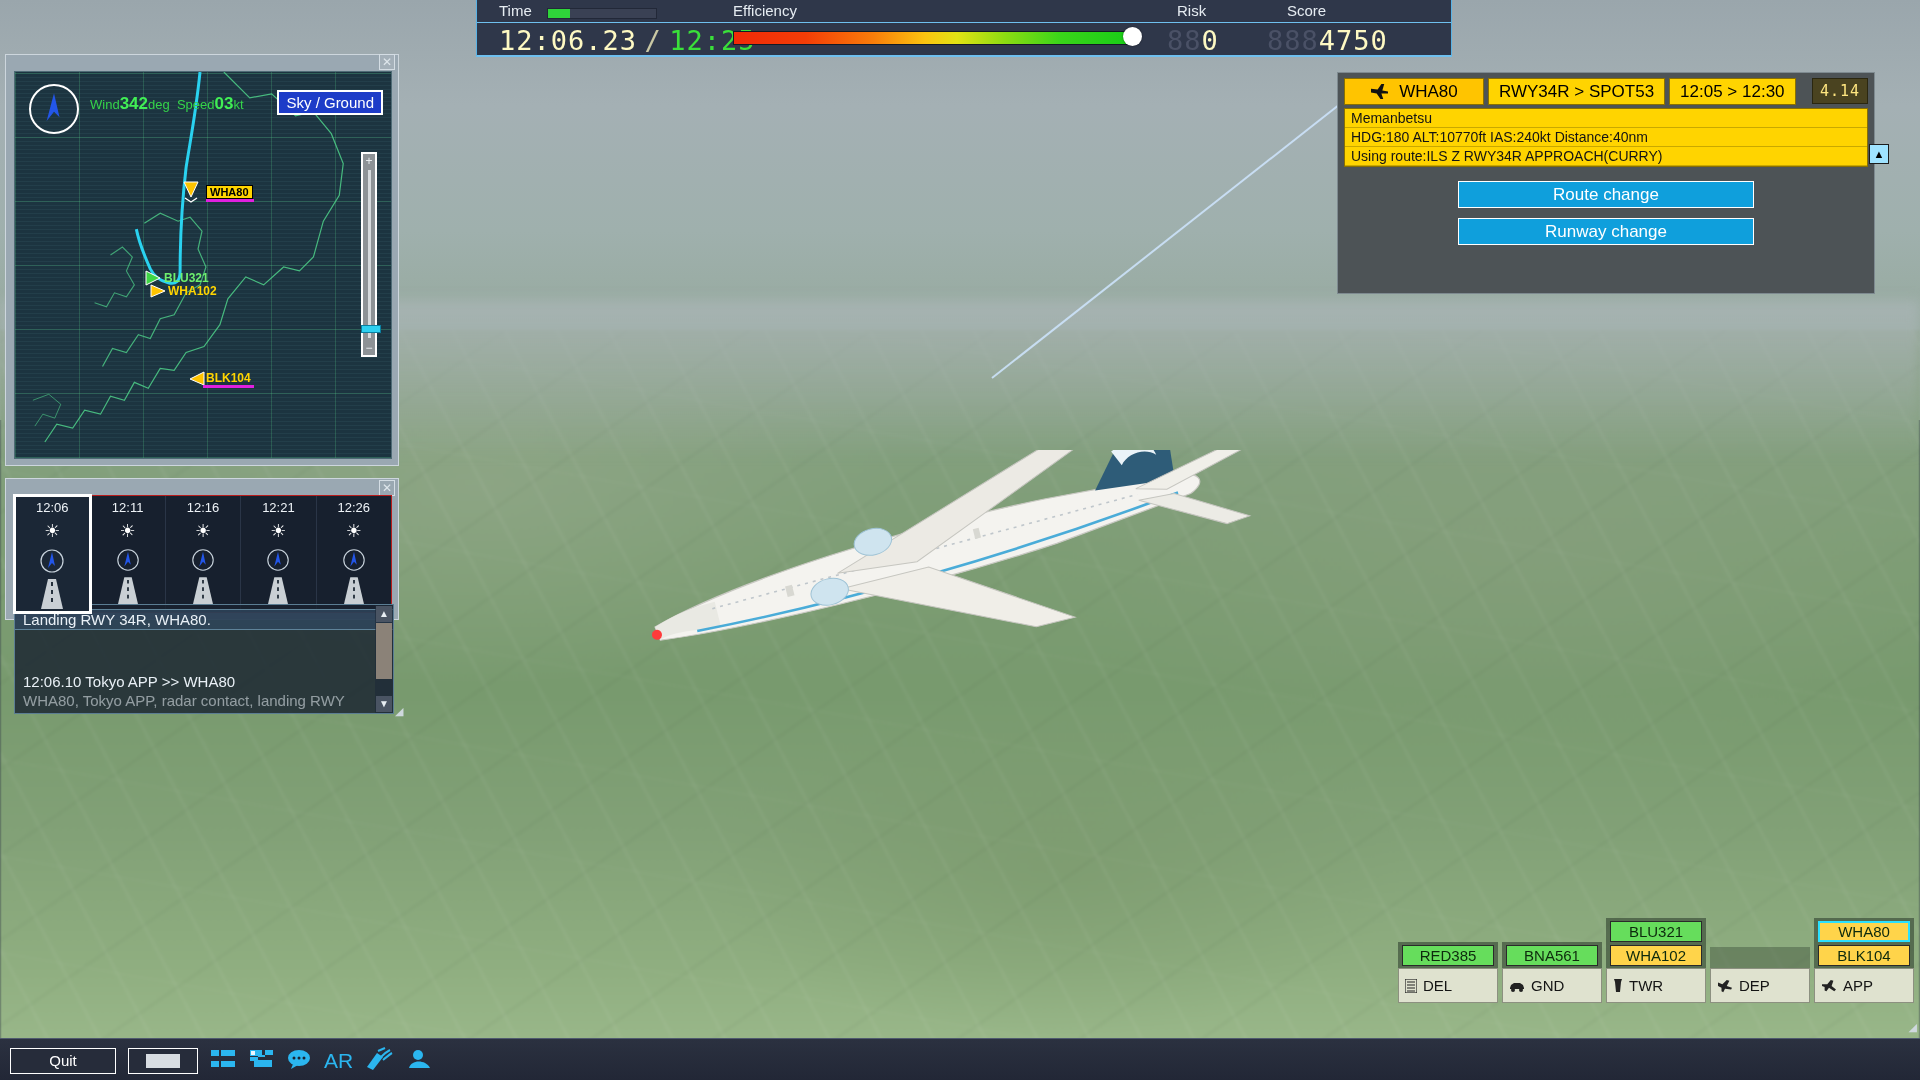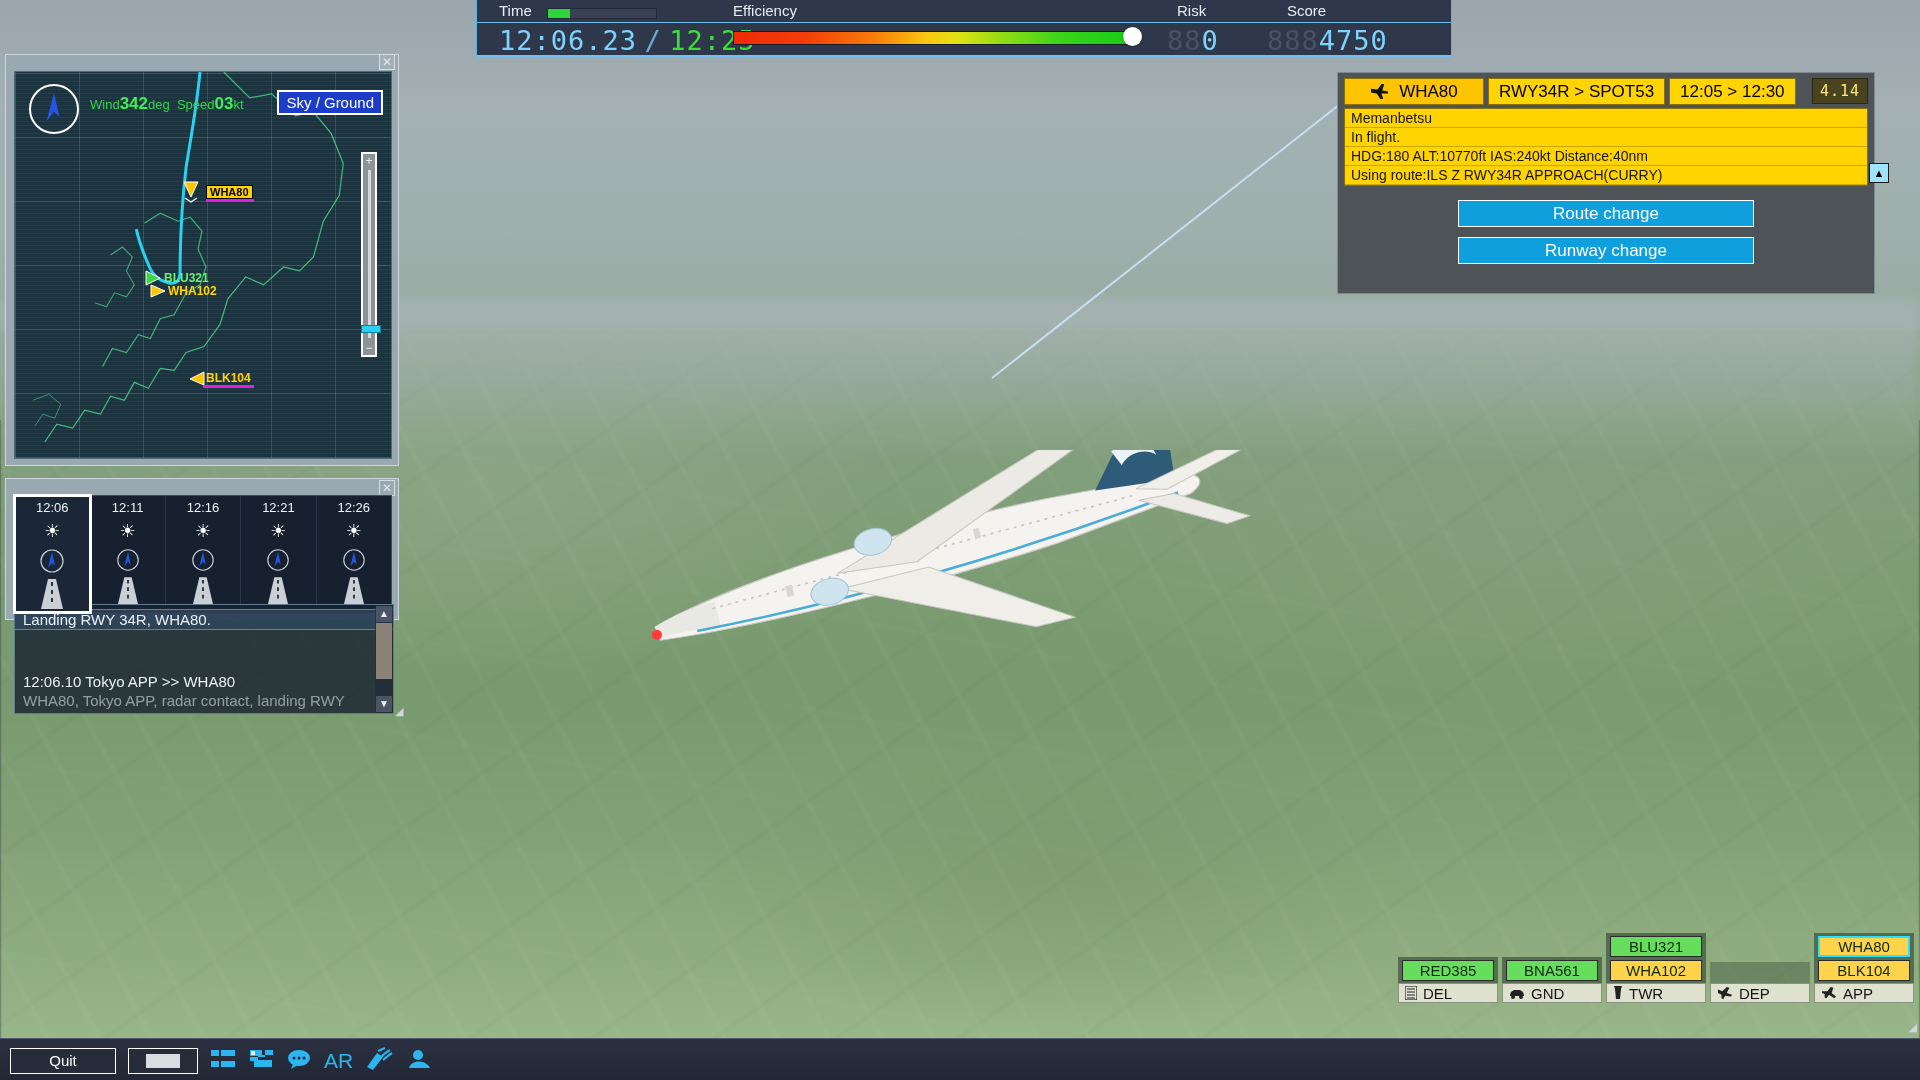--- a/index.html
+++ b/index.html
@@ -59,21 +59,21 @@
   .tb-row { position:absolute; left:0; top:23px; width:100%; height:34px; }
 
   .time-mini-bar {
     position:absolute; left:70px; top:6px; width:110px; height:11px;
     background:#3a4154; border:1px solid #222838;
   }
   .time-mini-fill { height:100%; width:20%; background:#2fd43a; }
 
   .seg { font-family:"DejaVu Sans Mono", monospace; letter-spacing:1px; }
   .seg-off { color:#4a5166; }
-  .seg-white { color:#7dd3fc; }
+  .seg-white { color:#fef9c3; }
   .seg-green { color:#3ae03a; }
 
   .clock { position:absolute; left:22px; top:2px; font-size:27px; }
   .eff-bar {
     position:absolute; left:256px; top:8px; width:400px; height:14px;
     background:linear-gradient(90deg,#f02a07 0%, #f43d07 18%, #f97d0a 35%, #fbc410 48%, #e2e214 56%, #8ddc12 68%, #3ad41a 82%, #17cc17 100%);
     border:1px solid #141a26;
   }
   .eff-knob {
     position:absolute; left:646px; top:4px; width:19px; height:19px;
@@ -204,21 +204,21 @@
   .ctrl-col { width:100px; display:flex; flex-direction:column; justify-content:flex-end; }
   .ctrl-stack { background:rgba(40,55,40,.55); padding:3px 4px 2px 4px; display:flex; flex-direction:column; gap:3px; }
   .ac-chip {
     height:21px; border:1px solid #2a2a2a; color:#0d2a0d; font-size:15px;
     display:flex; align-items:center; justify-content:center;
   }
   .chip-green { background:#66dd5c; }
   .chip-yellow { background:#ffd44a; }
   .chip-sel { border:2px solid #2ae0ff; }
   .ctrl-label {
-    height:20px; background:#dfe2cf; border:1px solid #8c9080; color:#141414;
+    height:35px; background:#dfe2cf; border:1px solid #8c9080; color:#141414;
     font-size:15px; display:flex; align-items:center; gap:6px; padding-left:6px;
   }
 
   
   .bottombar {
     position:absolute; left:0; bottom:0; width:1920px; height:42px;
     background:linear-gradient(180deg,#2b3140,#222736);
     border-top:1px solid #4f5a6e;
     text-align:right;
   }
@@ -479,21 +479,20 @@
           <path d="M1 6 L8 7 L12 1 L15 1 L13 8 L19 9 L19 11 L12 11 L14 17 L11 17 L7 11 L1 10 Z" fill="#111"></path>
         </svg>
         <span>WHA80</span>
       </div>
       <div class="sh-cell">RWY34R &gt; SPOT53</div>
       <div class="sh-cell">12:05 &gt; 12:30</div>
       <div class="sh-badge seg">4.14</div>
     </div>
     <div class="strip-body">
       <div class="sb-row">Memanbetsu</div>
-      <div class="sb-row">In flight.</div>
       <div class="sb-row">HDG:180 ALT:10770ft IAS:240kt Distance:40nm</div>
       <div class="sb-row">Using route:ILS Z RWY34R APPROACH(CURRY)</div>
       <div class="strip-updown">▲</div>
     </div>
     <div class="strip-btns">
       <div class="strip-btn">Route change</div>
       <div class="strip-btn">Runway change</div>
     </div>
   </div>
 

